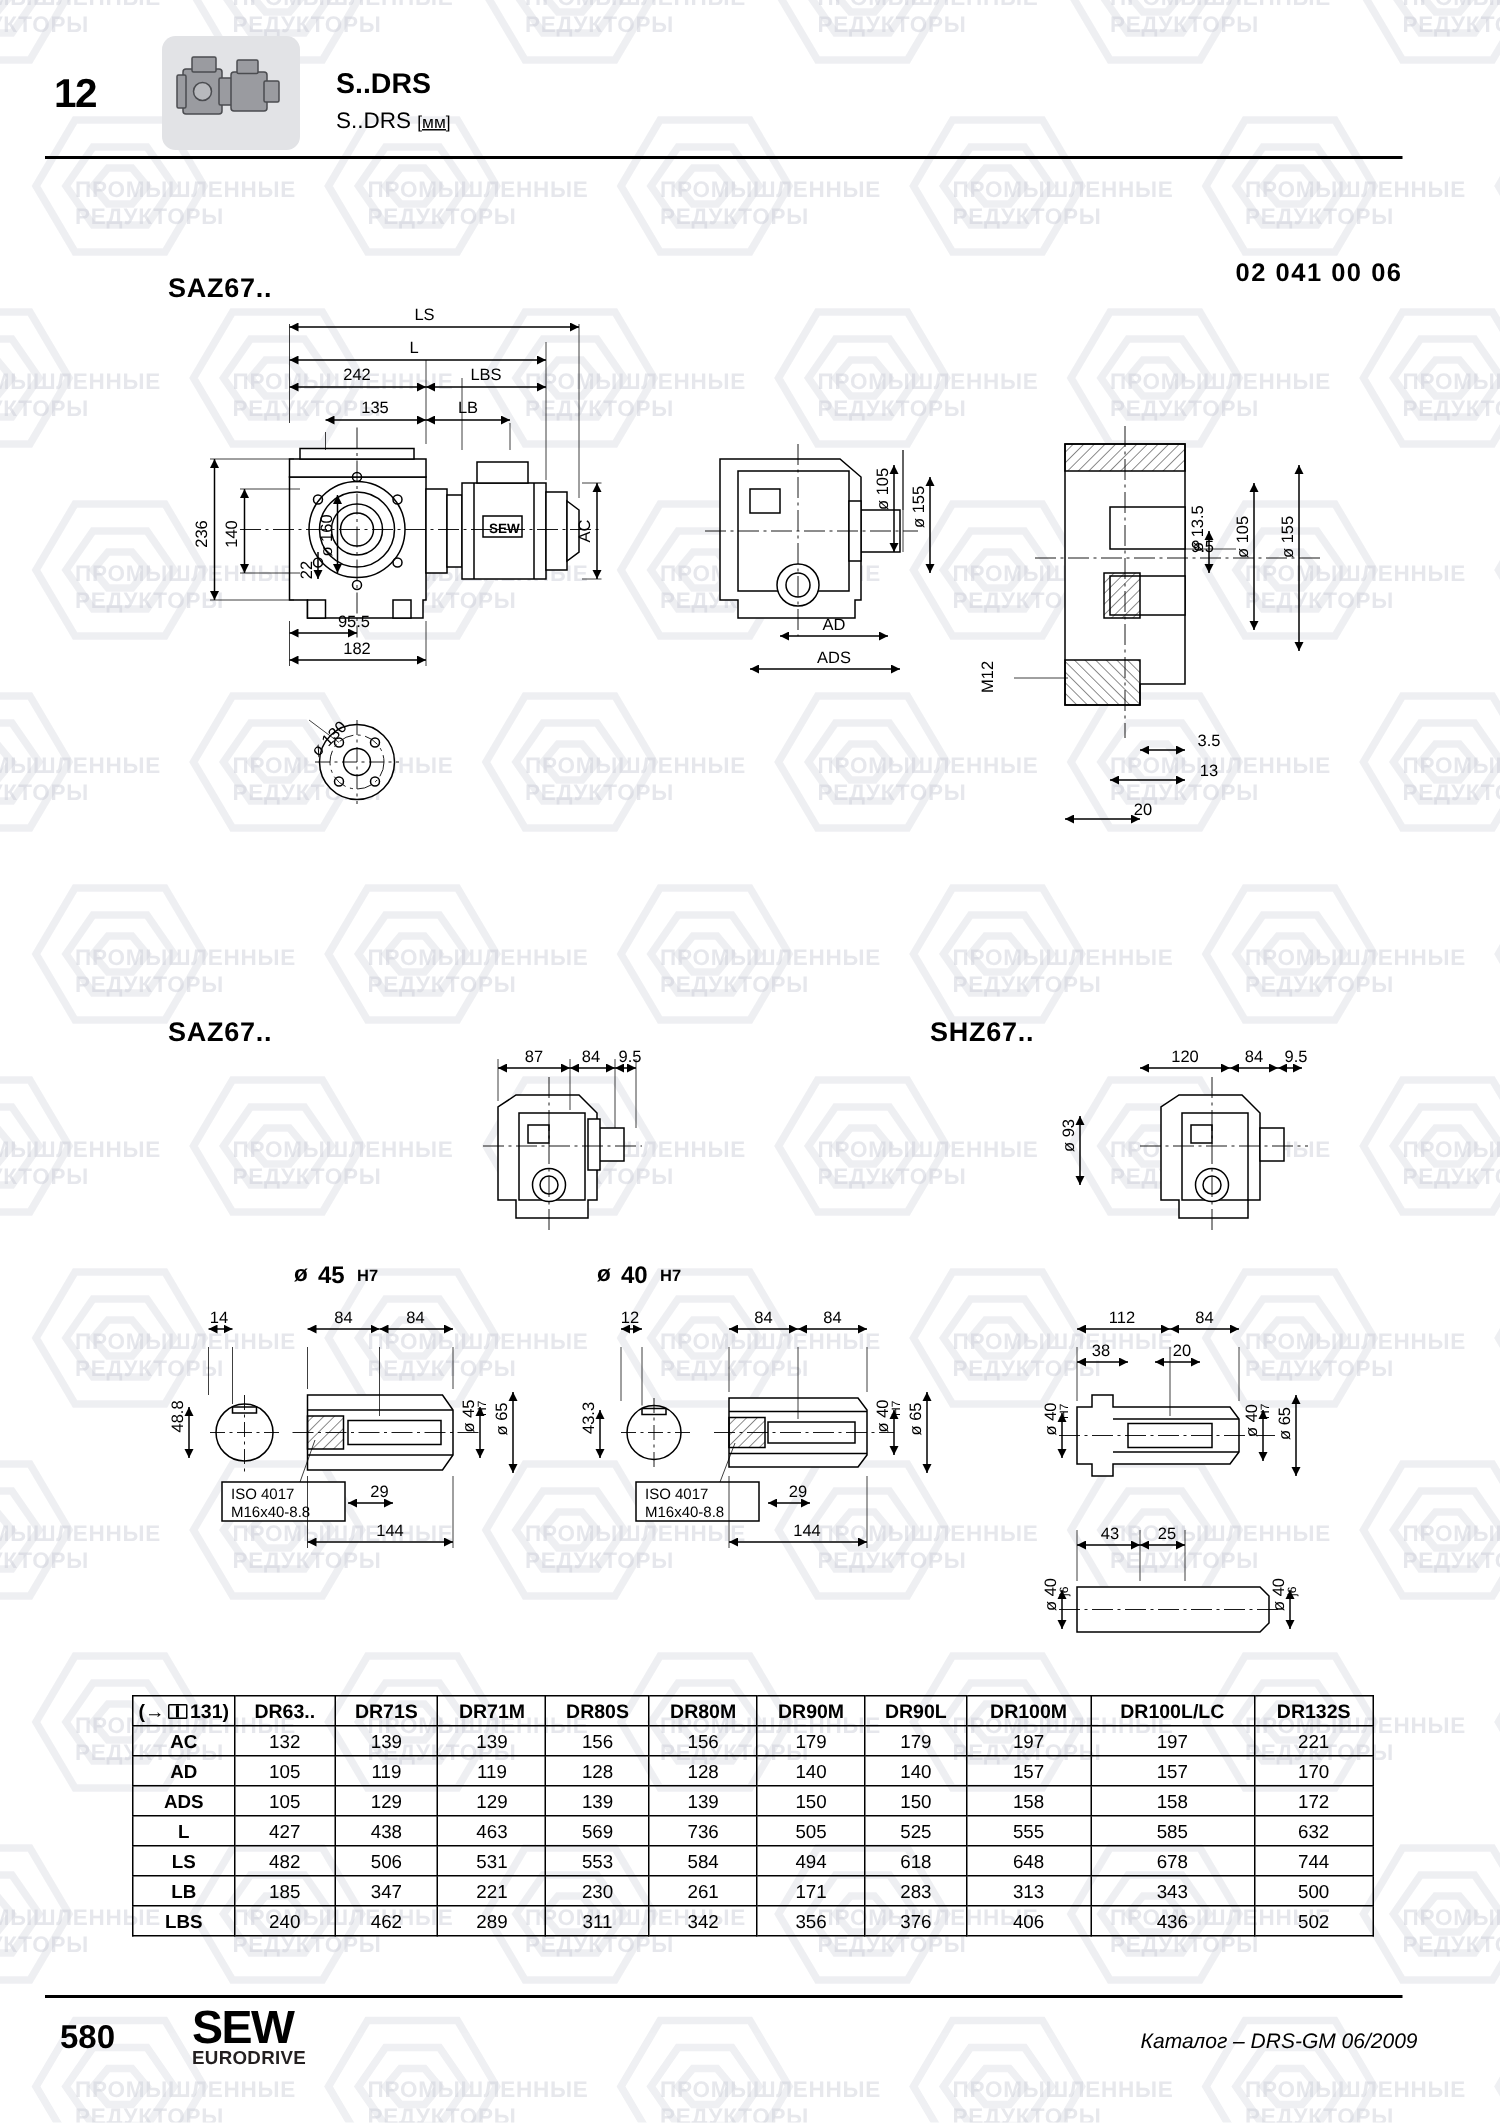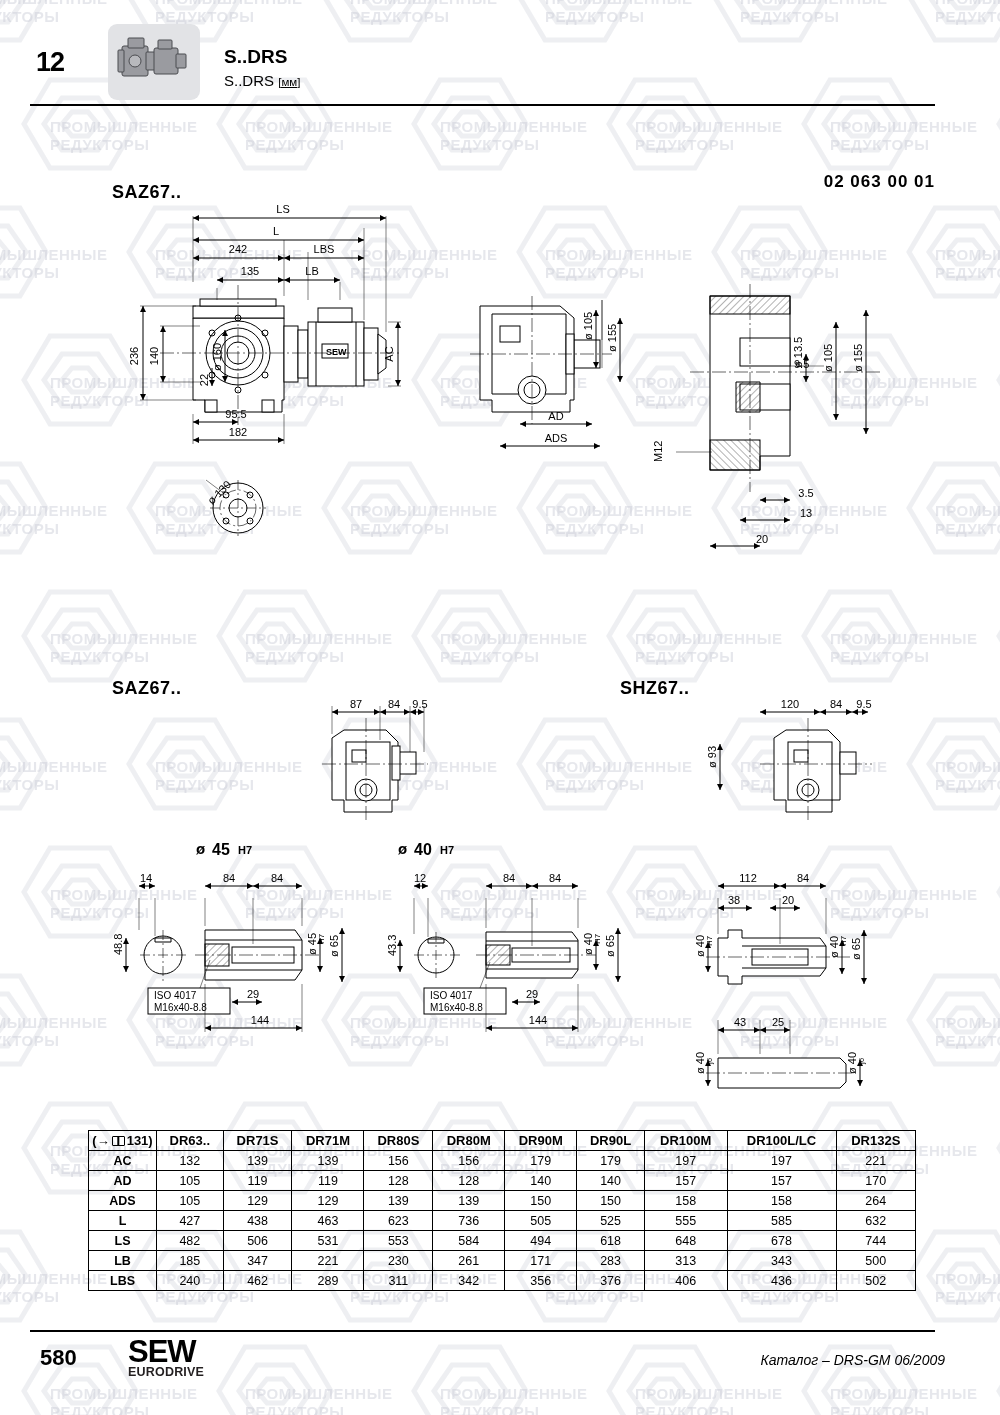--- a/index.html
+++ b/index.html
@@ -845,21 +845,21 @@
     </svg>
   </div>
 
   <div class="hdr-title">S..DRS</div>
   <div class="hdr-sub">
     <span>S..DRS</span>
     <span class="unit">[мм]</span>
   </div>
   <div class="hdr-rule"></div>
 
-  <div class="docno">02 063 00 01</div>
+  <div class="docno">02 041 00 06</div>
   <div class="lbl-saz1">SAZ67..</div>
   <div class="lbl-saz2">SAZ67..</div>
   <div class="lbl-shz">SHZ67..</div>
 
   <div class="draw">
     <svg width="1000" height="1120" viewBox="0 0 1000 1120">
       <defs>
         <marker id="ar" markerWidth="7" markerHeight="7" refX="6" refY="3" orient="auto">
           <path d="M0,0 L6,3 L0,6 z" fill="#000"></path>
         </marker>
@@ -1257,28 +1257,28 @@
           <td class="rowhdr">ADS</td>
           <td>105</td>
           <td>129</td>
           <td>129</td>
           <td>139</td>
           <td>139</td>
           <td>150</td>
           <td>150</td>
           <td>158</td>
           <td>158</td>
-          <td>264</td>
+          <td>172</td>
         </tr>
         <tr>
           <td class="rowhdr">L</td>
           <td>427</td>
           <td>438</td>
           <td>463</td>
-          <td>623</td>
+          <td>569</td>
           <td>736</td>
           <td>505</td>
           <td>525</td>
           <td>555</td>
           <td>585</td>
           <td>632</td>
         </tr>
         <tr>
           <td class="rowhdr">LS</td>
           <td>482</td>

